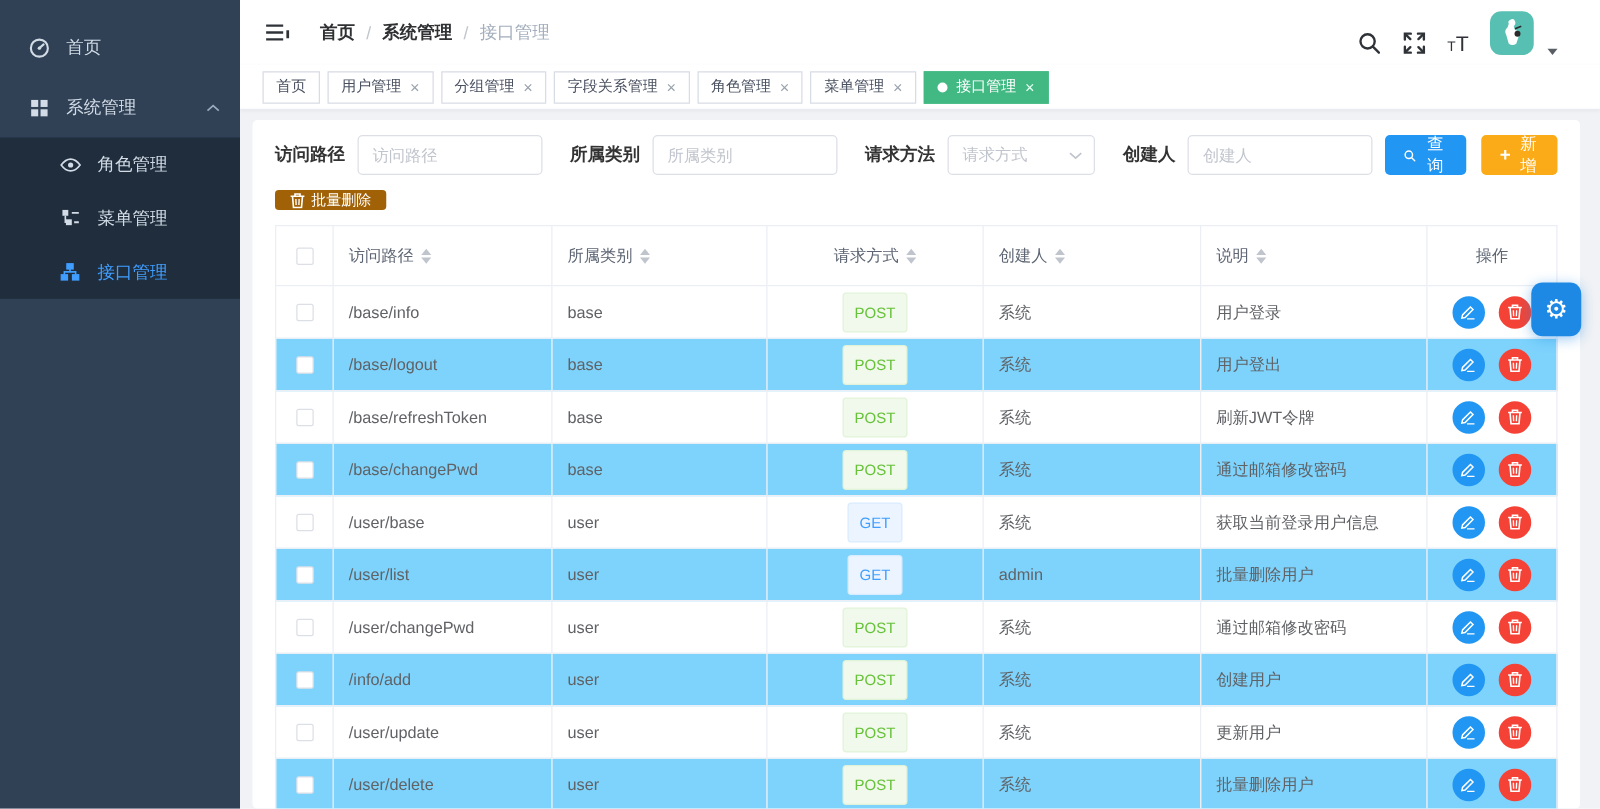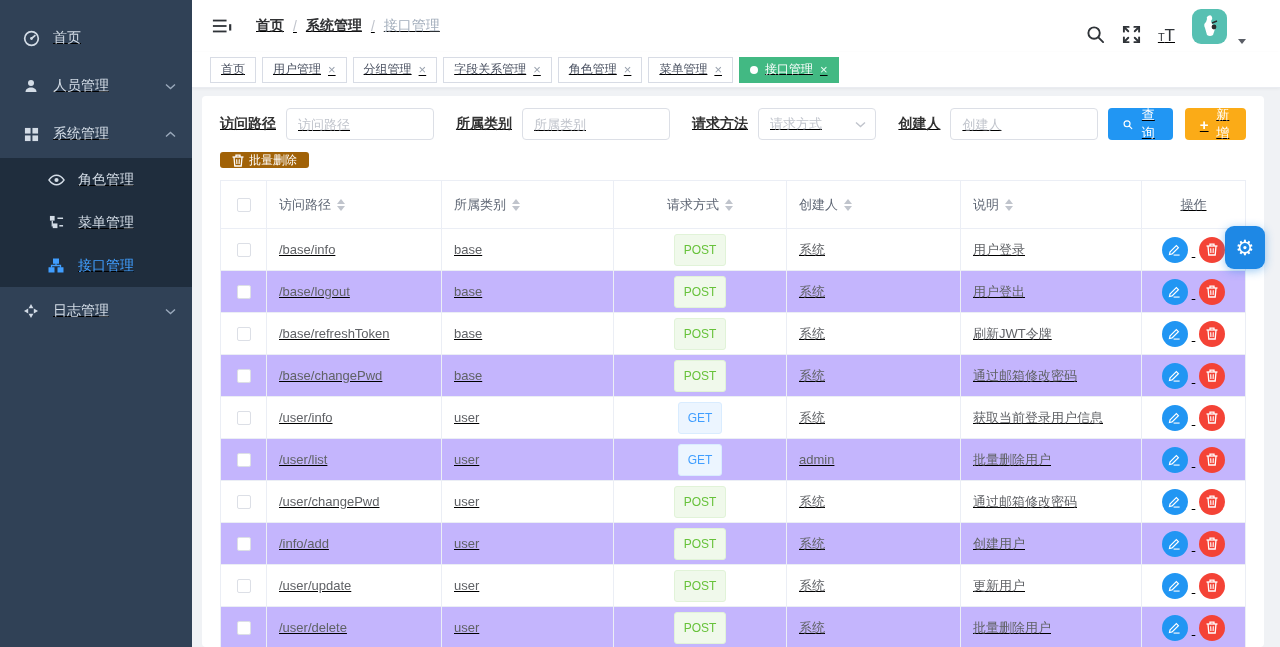--- a/index.html
+++ b/index.html
@@ -2,21 +2,21 @@
 <html><head>
 <meta charset="utf-8">
 <style>
   * { box-sizing: border-box; }
   html,body { margin:0; padding:0; }
   body {
     width:1280px; height:647px; overflow:hidden;
     font-family:"Liberation Sans","DejaVu Sans",sans-serif;
     background:#f0f2f5; font-size:14px;
   }
-  .app { display:flex; width:1280px; height:647px;text-decoration:underline; }
+  .app { display:flex; width:1280px; height:647px; }
 
   
   .sidebar { width:192px; min-width:192px; height:100%; background:#304156; padding-top:14px; }
   .menu-item {
     height:48px; display:flex; align-items:center;
     padding:0 16px 0 22px; color:#d3dce6; font-size:14px; cursor:pointer;
   }
   .menu-item .mi-icon { width:18px; margin-right:13px; display:flex; justify-content:center; align-items:center; }
   .menu-item .chev { margin-left:auto; display:flex; }
   .submenu { background:#1f2d3d; }
@@ -89,21 +89,21 @@
     background:#a16207; height:16px; font-size:12px; border-radius:3px;
     padding:0 12px; margin-bottom:12px; gap:5px;
   }
   .plus-glyph { font-size:15px; font-weight:700; line-height:1; }
 
   
   table { width:100%; border-collapse:collapse; table-layout:fixed; font-size:13px; color:#606266; }
   th, td { border:1px solid #ebeef5; padding:0 12px; text-align:left; }
   thead th { height:48px; font-weight:500; color:#5d6573; background:#fff; }
   tbody td { height:42px; }
-  tr.striped td { background:#c4b5fd; }
+  tr.striped td { background:#7dd3fc; }
   .c-center { text-align:center; }
   .th-inner { display:inline-flex; align-items:center; }
   .sort { display:inline-flex; flex-direction:column; margin-left:6px; }
   .sort .s-up { width:0;height:0;border-left:4px solid transparent;border-right:4px solid transparent;border-bottom:5px solid #c0c4cc; margin-bottom:2px; }
   .sort .s-down { width:0;height:0;border-left:4px solid transparent;border-right:4px solid transparent;border-top:5px solid #c0c4cc; }
   .cbx { width:14px; height:14px; border:1px solid #dcdfe6; border-radius:2px; background:#fff; display:inline-block; vertical-align:middle; cursor:pointer; }
   .badge { display:inline-block; padding:6px 9px; border-radius:3px; font-size:12px; border:1px solid transparent; line-height:1.5;text-align:center; }
   .badge.post { background:#f0f9eb; border-color:#e1f3d8; color:#67c23a; }
   .badge.get  { background:#ecf5ff; border-color:#d9ecff; color:#409eff; }
   .op-btn {
@@ -130,34 +130,20 @@
       <span class="mi-icon">
         <svg width="17" height="17" viewBox="0 0 16 16">
             <circle cx="8" cy="8" r="6.4" fill="none" stroke="#d3dce6" stroke-width="1.6"></circle>
             <line x1="8" y1="8" x2="11.2" y2="5.2" stroke="#d3dce6" stroke-width="1.6" stroke-linecap="round"></line>
             <circle cx="8" cy="8" r="1.3" fill="#d3dce6"></circle>
           </svg>
       </span>
       <span>首页</span>
     </div>
 
-    <div class="menu-item">
-      <span class="mi-icon">
-        <svg width="16" height="16" viewBox="0 0 16 16">
-            <circle cx="8" cy="5" r="3" fill="#d3dce6"></circle>
-            <path d="M2.5 14c0-3 2.5-4.6 5.5-4.6S13.5 11 13.5 14z" fill="#d3dce6"></path>
-          </svg>
-      </span>
-      <span>人员管理</span>
-      <span class="chev">
-        <svg width="11" height="7" viewBox="0 0 11 7">
-            <polyline points="1,1.5 5.5,5.5 10,1.5" fill="none" stroke="#9aa9bb" stroke-width="1.4"></polyline>
-          </svg>
-      </span>
-    </div>
 
     <div class="menu-item">
       <span class="mi-icon">
         <svg width="15" height="15" viewBox="0 0 16 16">
             <rect x="1" y="1" width="6" height="6" fill="#d3dce6"></rect>
             <rect x="9" y="1" width="6" height="6" fill="#d3dce6"></rect>
             <rect x="1" y="9" width="6" height="6" fill="#d3dce6"></rect>
             <rect x="9" y="9" width="6" height="6" fill="#d3dce6"></rect>
           </svg>
       </span>
@@ -198,36 +184,20 @@
               <rect x="1" y="9.8" width="5" height="4.2" fill="#409eff"></rect>
               <rect x="10" y="9.8" width="5" height="4.2" fill="#409eff"></rect>
               <polyline points="3.5,9.8 3.5,7.5 12.5,7.5 12.5,9.8" fill="none" stroke="#409eff" stroke-width="1.3"></polyline>
               <line x1="8" y1="5.2" x2="8" y2="7.5" stroke="#409eff" stroke-width="1.3"></line>
             </svg>
         </span>
         <span>接口管理</span>
       </div>
     </div>
 
-    <div class="menu-item">
-      <span class="mi-icon">
-        <svg width="16" height="16" viewBox="0 0 16 16">
-            <path d="M8 1 L10.4 5.2 L5.6 5.2 Z" fill="#d3dce6"></path>
-            <path d="M8 15 L5.6 10.8 L10.4 10.8 Z" fill="#d3dce6"></path>
-            <path d="M1 8 L5.2 5.6 L5.2 10.4 Z" fill="#d3dce6"></path>
-            <path d="M15 8 L10.8 10.4 L10.8 5.6 Z" fill="#d3dce6"></path>
-          </svg>
-      </span>
-      <span>日志管理</span>
-      <span class="chev">
-        <svg width="11" height="7" viewBox="0 0 11 7">
-            <polyline points="1,1.5 5.5,5.5 10,1.5" fill="none" stroke="#9aa9bb" stroke-width="1.4"></polyline>
-          </svg>
-      </span>
-    </div>
   </aside>
 
   <div class="main">
 
     <header class="navbar">
       <span class="hamburger">
         <svg width="20" height="16" viewBox="0 0 22 16">
             <line x1="1" y1="2" x2="16" y2="2" stroke="#2f3338" stroke-width="2"></line>
             <line x1="1" y1="8" x2="16" y2="8" stroke="#2f3338" stroke-width="2"></line>
             <line x1="1" y1="14" x2="16" y2="14" stroke="#2f3338" stroke-width="2"></line>
@@ -513,21 +483,21 @@
                       <path d="M4 3 V1.2 H8 V3" fill="none" stroke="#fff" stroke-width="1.3"></path>
                       <path d="M2 3 L2.8 12 H9.2 L10 3" fill="none" stroke="#fff" stroke-width="1.3"></path>
                       <line x1="4.7" y1="5.2" x2="4.9" y2="10" stroke="#fff" stroke-width="1.1"></line>
                       <line x1="7.3" y1="5.2" x2="7.1" y2="10" stroke="#fff" stroke-width="1.1"></line>
                     </svg>
       </button>
     </td>
   </tr>
               <tr>
     <td class="c-center"><span class="cbx"></span></td>
-    <td>/user/info</td>
+    <td>/user/base</td>
     <td>user</td>
     <td class="c-center"><span class="badge get">GET</span></td>
     <td>系统</td>
     <td>获取当前登录用户信息</td>
     <td class="c-center">
       <button class="op-btn op-edit">
         <svg width="13" height="13" viewBox="0 0 14 14">
                       <path d="M2.2 9.6 L9 2.8 L11.2 5 L4.4 11.8 L1.6 12.4 Z" fill="none" stroke="#fff" stroke-width="1.3"></path>
                       <line x1="6" y1="13" x2="12.5" y2="13" stroke="#fff" stroke-width="1.2"></line>
                     </svg>

